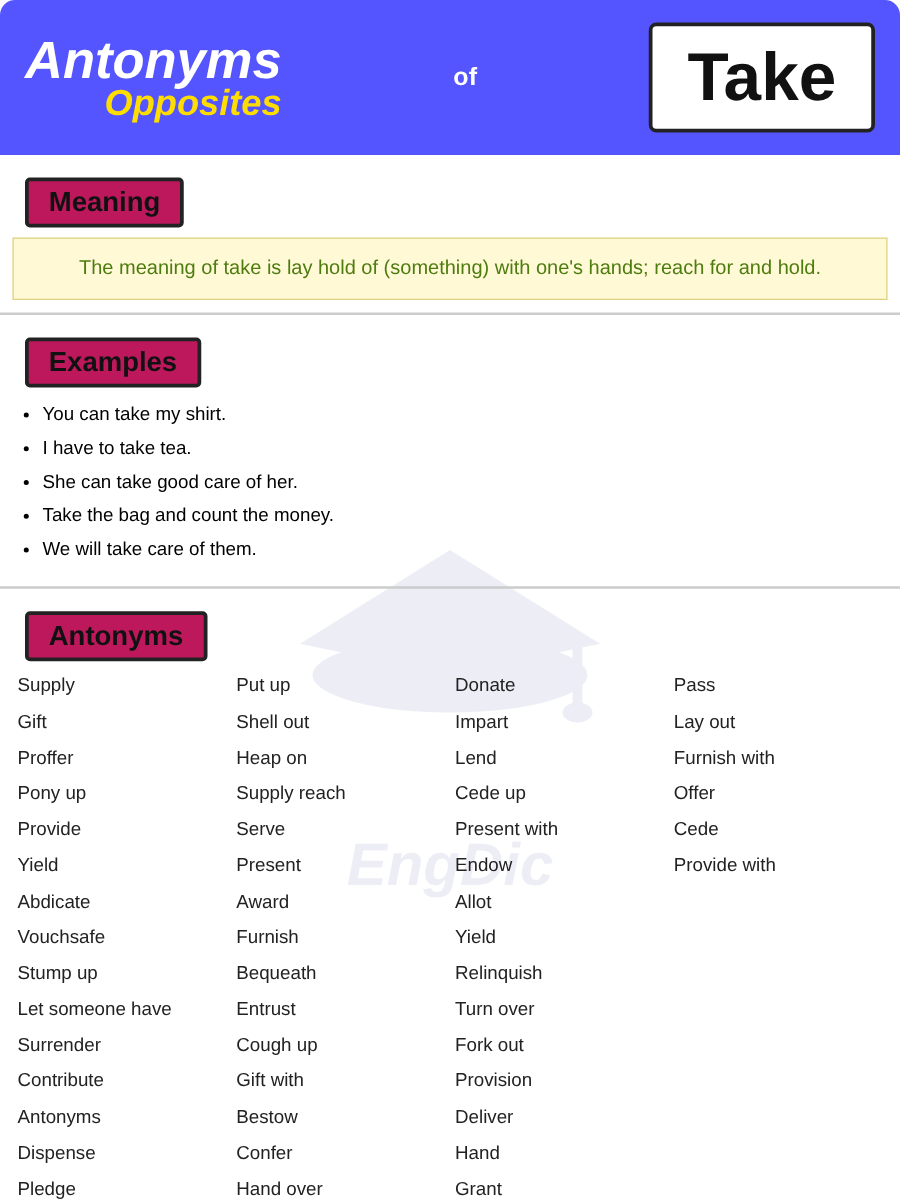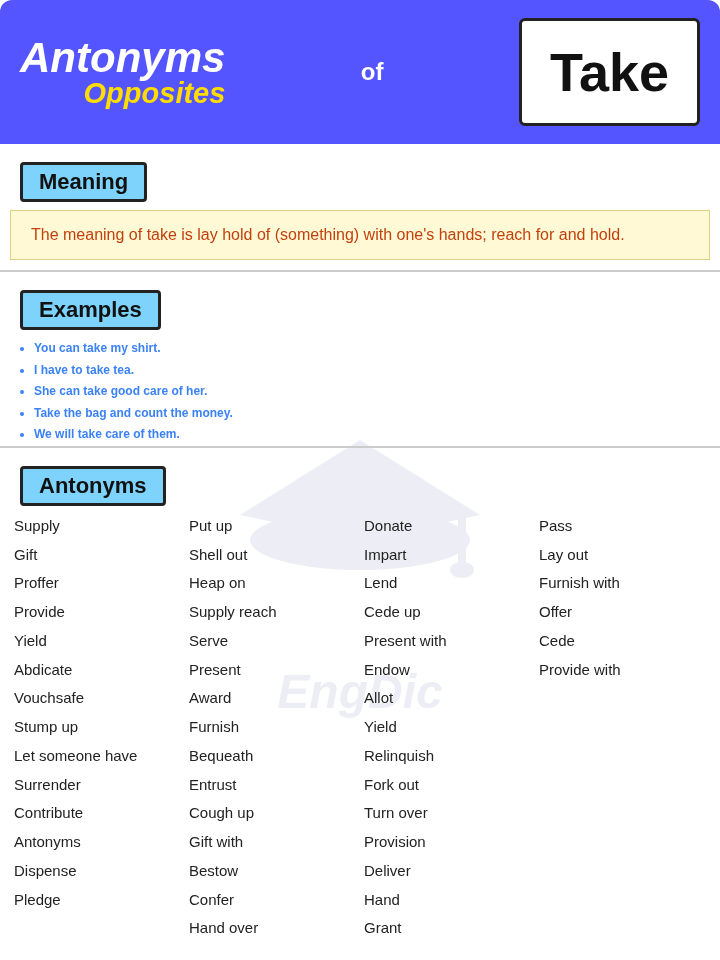--- a/index.html
+++ b/index.html
@@ -34,83 +34,82 @@
     }
     .header-opposites {
       font-size: 29px;
       font-weight: 900;
       color: #ffdd00;
       font-style: italic;
       line-height: 1;
       text-align: right;
     }
     .header-of {
-      font-size: 24px;
+      font-size: 20px;
       font-weight: 700;
       color: #fff;
       margin: 0 0;
       align-self: center;
     }
     .header-word-box {
       background: #fff;
       border: 3px solid #222;
-      padding: 24px 28px;
+      padding: 14px 28px;
       border-radius: 6px;
     }
     .header-word {
       font-size: 54px;
       font-weight: 900;
       color: #111;
       line-height: 1;
     }
 
     
     .section-label {
       display: inline-block;
-      background: #7dd3fc;
+      background: #be185d;
       border: 3px solid #222;
       padding: 4px 16px;
       font-size: 22px;
       font-weight: 800;
       color: #111;
       border-radius: 4px;
       margin: 10px 0 0 10px;
     }
 
     
     .meaning-section {
       padding: 8px 10px 10px 10px;
       border-bottom: 2px solid #ccc;
     }
     .meaning-text-box {
       background: #fff9d6;
       border: 1px solid #e0d080;
       padding: 12px 20px;
-      text-align: left;
+      text-align: center;
       font-size: 16px;
-      color: #c2410c;
+      color: #4d7c0f;
       margin-top: 8px;
       line-height: 1.5;
     }
 
     
     .examples-section {
-      padding: 8px 10px 0 10px;
+      padding: 8px 10px 16px 10px;
       border-bottom: 2px solid #ccc;
     }
     .examples-list {
       margin-top: 8px;
       padding-left: 24px;
       list-style-type: disc;
     }
     .examples-list li {
-      font-size: 12px;
-      color: #3b82f6;
+      font-size: 15px;
+      color: #000000;
       line-height: 1.8;
-      font-weight: bold;
     }
 
     
     .antonyms-section {
       padding: 8px 10px 0 10px;
     }
     .antonyms-grid {
       display: grid;
       grid-template-columns: 1fr 1fr 1fr 1fr;
       margin-top: 6px;
@@ -175,20 +174,21 @@
       </ul>
   </div>
 
   <div class="antonyms-section">
     <span class="section-label">Antonyms</span>
     <div class="antonyms-grid" id="antonyms-grid">
         <div class="antonyms-col">
           <div class="antonym-item">Supply</div>
           <div class="antonym-item">Gift</div>
           <div class="antonym-item">Proffer</div>
+          <div class="antonym-item">Pony up</div>
           <div class="antonym-item">Provide</div>
           <div class="antonym-item">Yield</div>
           <div class="antonym-item">Abdicate</div>
           <div class="antonym-item">Vouchsafe</div>
           <div class="antonym-item">Stump up</div>
           <div class="antonym-item">Let someone have</div>
           <div class="antonym-item">Surrender</div>
           <div class="antonym-item">Contribute</div>
           <div class="antonym-item">Antonyms</div>
           <div class="antonym-item">Dispense</div>
@@ -214,22 +214,22 @@
         <div class="antonyms-col">
           <div class="antonym-item">Donate</div>
           <div class="antonym-item">Impart</div>
           <div class="antonym-item">Lend</div>
           <div class="antonym-item">Cede up</div>
           <div class="antonym-item">Present with</div>
           <div class="antonym-item">Endow</div>
           <div class="antonym-item">Allot</div>
           <div class="antonym-item">Yield</div>
           <div class="antonym-item">Relinquish</div>
+          <div class="antonym-item">Turn over</div>
           <div class="antonym-item">Fork out</div>
-          <div class="antonym-item">Turn over</div>
           <div class="antonym-item">Provision</div>
           <div class="antonym-item">Deliver</div>
           <div class="antonym-item">Hand</div>
           <div class="antonym-item">Grant</div>
         </div>
         <div class="antonyms-col">
           <div class="antonym-item">Pass</div>
           <div class="antonym-item">Lay out</div>
           <div class="antonym-item">Furnish with</div>
           <div class="antonym-item">Offer</div>

